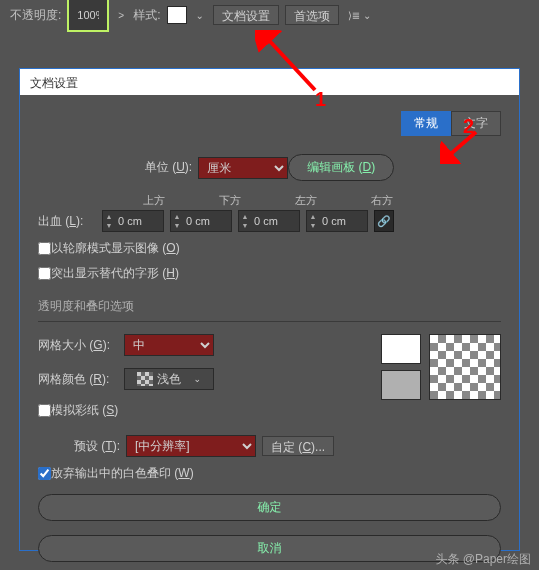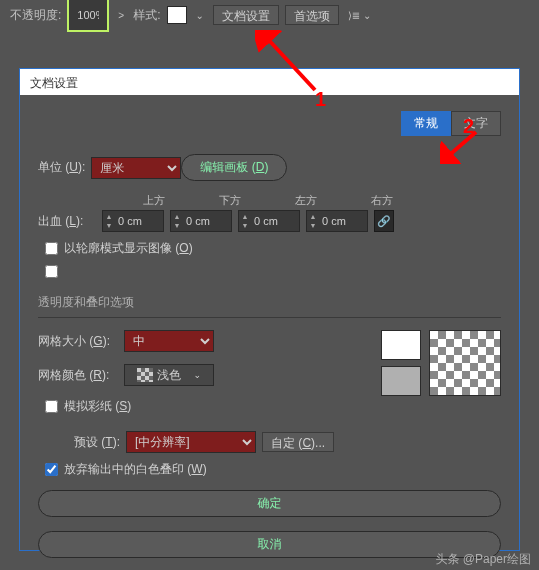--- a/index.html
+++ b/index.html
@@ -55,21 +55,21 @@
 .tabbar {
   display: flex; justify-content: flex-end; gap: 0;
   margin: 4px 0 18px;
 }
 .tab {
   padding: 3px 12px; border: 1px solid #3a3a3a;
   background: #5a5a5a; cursor: pointer;
 }
 .tab.active { background: #2a6fc9; color: #fff; border-color: #2a6fc9; }
 .row { display: flex; align-items: center; margin-bottom: 12px; }
-.row-unit { justify-content: flex-start; }
+.row-unit { justify-content: center; }
 .sel {
   background: #7f1d1d; border: 1px solid #2a2a2a;
   color: #d0d0d0; height: 22px; padding: 0 4px;
   font-size: 12px; min-width: 90px;
 }
 .btn {
   background: #5a5a5a; border: 1px solid #2a2a2a;
   border-radius: 14px; color: #86efac;
   padding: 4px 18px; cursor: pointer; font-size: 12px;
 }
@@ -93,22 +93,22 @@
   background: transparent; border: none; color: #d0d0d0;
   width: 48px; padding: 0 3px; font-size: 11px;
 }
 .link-icon {
   width: 20px; height: 22px; background: #2a2a2a;
   border: 1px solid #1a1a1a; display: flex;
   align-items: center; justify-content: center;
   color: #ccc; font-size: 11px; cursor: pointer;
 }
 .check-row {
-  display: flex; align-items: center; gap: 6px;
-  margin: 8px 7px;
+  display: flex; align-items: center; 
+  margin: 8px 0;
 }
 .check-row input[type=checkbox] {
   width: 13px; height: 13px; accent-color: #2a6fc9;
 }
 .section-title {
   color: #b0b0b0; margin: 16px 0 2px; font-size: 12px;
 }
 .hr { border: none; border-top: 1px solid #3a3a3a; margin: 6px 0 12px; }
 .grid-area { display: flex; gap: 20px; align-items: flex-start; }
 .grid-left { flex: 1; }
@@ -252,20 +252,21 @@
         </div>
       <div class="link-icon">🔗</div>
     </div>
 
     <div class="check-row">
       <input type="checkbox" style="">
       <span><span>以轮廓模式显示图像 (</span><span class="hotkey">O</span><span>)</span></span>
     </div>
     <div class="check-row">
       <input type="checkbox" style="">
+      <span><span>突出显示替代的字形 (</span><span class="hotkey">H</span><span>)</span></span>
     </div>
 
     <div class="section-title">透明度和叠印选项</div>
     <hr class="hr">
 
     <div class="grid-area">
       <div class="grid-left">
         <div class="row">
           <span style="width:86px"><span>网格大小 (</span><span class="hotkey">G</span><span>):</span></span>
           <select class="sel"><option>中</option></select>

